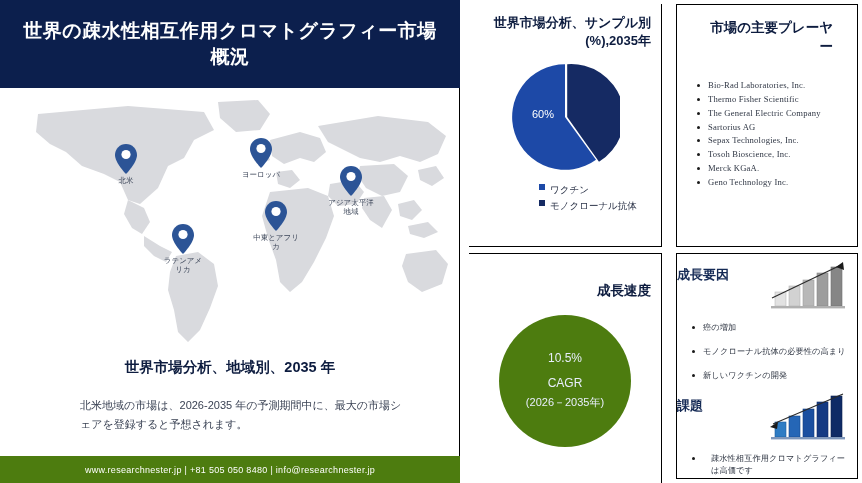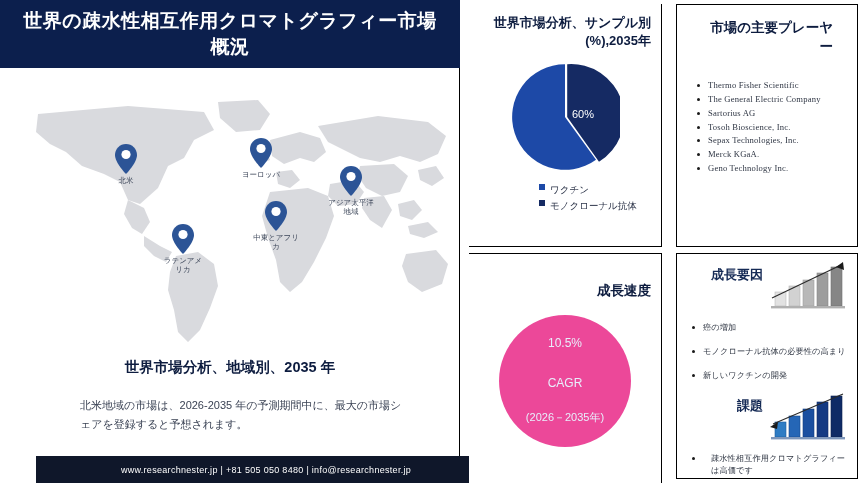--- a/index.html
+++ b/index.html
@@ -2,77 +2,77 @@
 <html><head>
 <meta charset="utf-8">
 <style>
   html,body{margin:0;padding:0;background:#000;}
   body{width:862px;height:483px;font-family:"Liberation Sans","DejaVu Sans",sans-serif;overflow:hidden;}
   .infographic{position:relative;width:862px;height:483px;background:#ffffff;box-sizing:border-box;}
 
   
   .left-col{position:absolute;left:0;top:0;width:460px;height:483px;background:#fff;
             border-right:1px solid #000;box-sizing:border-box;}
-  .header-banner{position:absolute;left:0;top:0;width:460px;height:68px;background:#0c1f4d;
+  .header-banner{position:absolute;left:0;top:0;width:460px;height:88px;background:#0c1f4d;
                  display:flex;align-items:center;justify-content:center;}
   .header-title{color:#ffffff;font-size:19px;font-weight:bold;line-height:1.35;text-align:center;
                 padding:0 18px;letter-spacing:.5px;}
 
   .map-area{position:absolute;left:8px;top:96px;width:444px;height:248px;overflow:hidden;}
   .map-svg{position:absolute;left:0;top:0;}
   .pin{position:absolute;width:0;height:0;}
   .pin-mark{position:absolute;left:-11px;top:-30px;width:22px;height:30px;}
   .pin-label{position:absolute;top:2px;left:50%;transform:translateX(-50%);
              font-size:7.5px;color:#3b4558;text-align:center;white-space:normal;width:46px;line-height:1.25;}
 
   .region-title{position:absolute;left:0;top:358px;width:460px;text-align:center;
                 font-size:14.5px;font-weight:bold;color:#0d1c3f;}
   .region-desc{position:absolute;left:80px;top:396px;width:332px;text-align:left;
                font-size:11px;color:#3a4254;line-height:1.7;}
 
-  .footer-bar{position:absolute;left:0;bottom:0;width:460px;height:27px;background:#0f172a;
-              display:flex;align-items:center;justify-content:center;margin-left:36px;}
+  .footer-bar{position:absolute;left:0;bottom:0;width:460px;height:27px;background:#4d7c0f;
+              display:flex;align-items:center;justify-content:center;}
   .footer-text{color:#ffffff;font-size:9px;letter-spacing:.3px;}
 
   
   .cell{position:absolute;background:#fff;box-sizing:border-box;border:1px solid #000;}
   .cell-pie{left:469px;top:4px;width:193px;height:243px;border-left:none;border-top:none;}
   .cell-players{left:676px;top:4px;width:182px;height:243px;font-family:Liberation Serif, serif;}
   .cell-cagr{left:469px;top:253px;width:193px;height:292px;border-left:none;}
   .cell-growth{left:676px;top:253px;width:182px;height:226px;}
 
   .cell-title{text-align:right;font-weight:bold;color:#0d1c3f;line-height:1.4;}
   .pie-title{font-size:13px;padding:10px 10px 0;}
   .players-title{font-size:13.5px;padding:14px 24px 0;}
   .cagr-title{font-size:13.5px;padding:28px 10px 0;}
 
   .pie-wrap{position:relative;width:110px;height:110px;margin:12px auto 0;}
   .pie-svg{display:block;}
-  .pie-pct{position:absolute;left:22px;top:46px;font-size:11px;color:#fff;font-weight:normal;margin-left:40px;}
+  .pie-pct{position:absolute;left:22px;top:46px;font-size:11px;color:#fff;font-weight:normal;}
 
   .legend{margin:12px 0 0 28px;}
   .legend-row{display:flex;align-items:flex-start;margin-bottom:3px;padding-left:42px;}
   .legend-swatch{width:6px;height:6px;margin-right:5px;display:inline-block;}
   .legend-label{font-size:9.5px;color:#2b3348;}
 
   .players-list{margin:22px 0 0 0;padding:0 6px 0 20px;list-style:none;}
   .players-list li{position:relative;font-size:8.6px;color:#2f3644;line-height:1.62;
                    letter-spacing:.2px;padding-left:11px;}
   .players-list li:before{content:"";position:absolute;left:0;top:5px;width:3px;height:3px;
                           border-radius:50%;background:#1a1a1a;}
 
   .donut-wrap{position:relative;width:132px;height:132px;margin:14px auto 0;}
-  .donut-circle{width:132px;height:132px;border-radius:50%;background:#ec4899;
-                display:flex;flex-direction:column;align-items:center;justify-content:center;gap:15px;}
+  .donut-circle{width:132px;height:132px;border-radius:50%;background:#4d7c0f;
+                display:flex;flex-direction:column;align-items:center;justify-content:center;}
   .donut-pct{color:#e8eefc;font-size:12px;margin-bottom:11px;}
   .donut-cagr{color:#e8eefc;font-size:12px;margin-bottom:5px;}
   .donut-period{color:#e8eefc;font-size:11px;}
 
   .gblock{position:relative;}
-  .gtitle{font-size:13px;font-weight:bold;color:#152a55;text-align:right;line-height:1.35;}
+  .gtitle{font-size:13px;font-weight:bold;color:#152a55;text-align:left;line-height:1.35;}
   .g-head{display:flex;align-items:flex-start;}
   .g-head-text{width:86px;padding-top:6px;}
   .g-icon{width:84px;height:50px;margin-left:2px;}
   .g-list{margin:2px 0 0 0;padding:0 6px 0 14px;list-style:none;}
   .g-list li{position:relative;font-size:8.2px;color:#2e3542;line-height:1.45;padding-left:12px;
              margin-bottom:1px;letter-spacing:.1px;margin-top:12px;}
   .g-list li:before{content:"";position:absolute;left:1px;top:4px;width:3px;height:3px;
                     border-radius:50%;background:#1a1a1a;}
   .g-list.indented li{padding-left:20px;}
 </style>
@@ -192,25 +192,26 @@
       <div class="legend-row">
         <span class="legend-swatch" style="background:#152a63;"></span>
         <span class="legend-label">モノクローナル抗体</span>
       </div>
     </div>
   </div>
 
   <div class="cell cell-players">
     <div class="cell-title players-title">市場の主要プレーヤー</div>
     <ul class="players-list">
+      <li>Bio-Rad Laboratories, Inc.</li>
       <li>Thermo Fisher Scientific</li>
       <li>The General Electric Company</li>
       <li>Sartorius AG</li>
+      <li>Sepax Technologies, Inc.</li>
       <li>Tosoh Bioscience, Inc.</li>
-      <li>Sepax Technologies, Inc.</li>
       <li>Merck KGaA.</li>
       <li>Geno Technology Inc.</li>
     </ul>
   </div>
 
   <div class="cell cell-cagr">
     <div class="cell-title cagr-title">成長速度</div>
     <div class="donut-wrap">
       <div class="donut-circle">
         <span class="donut-pct">10.5%</span>

